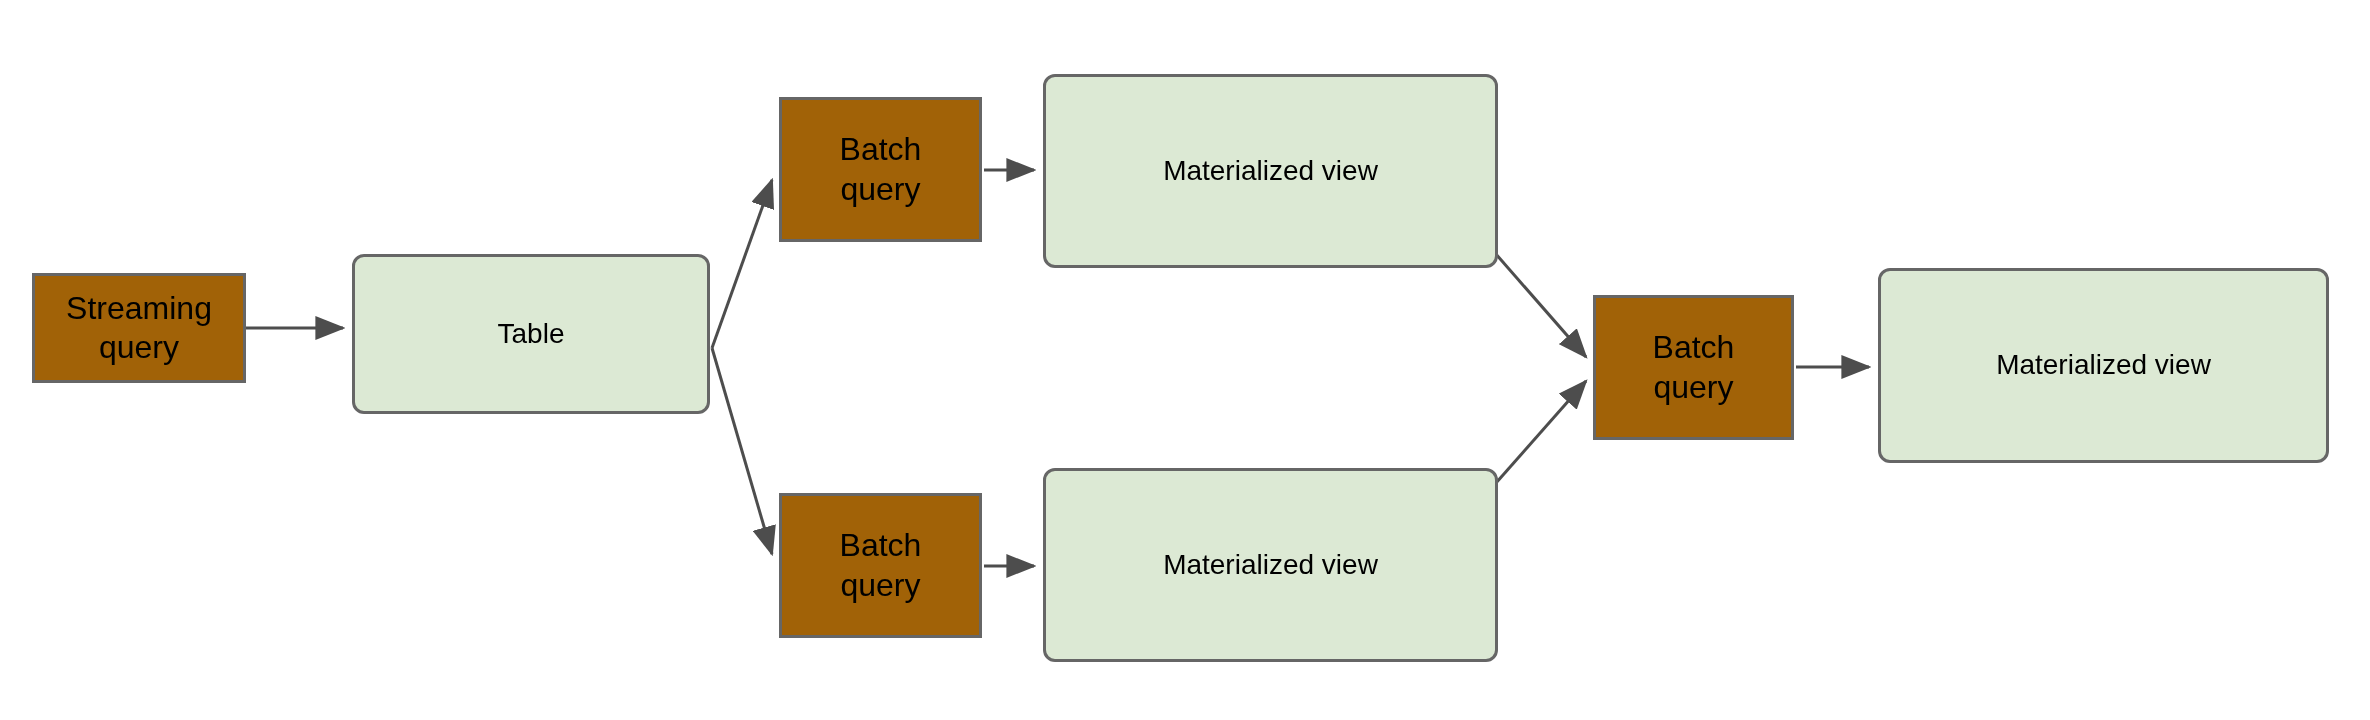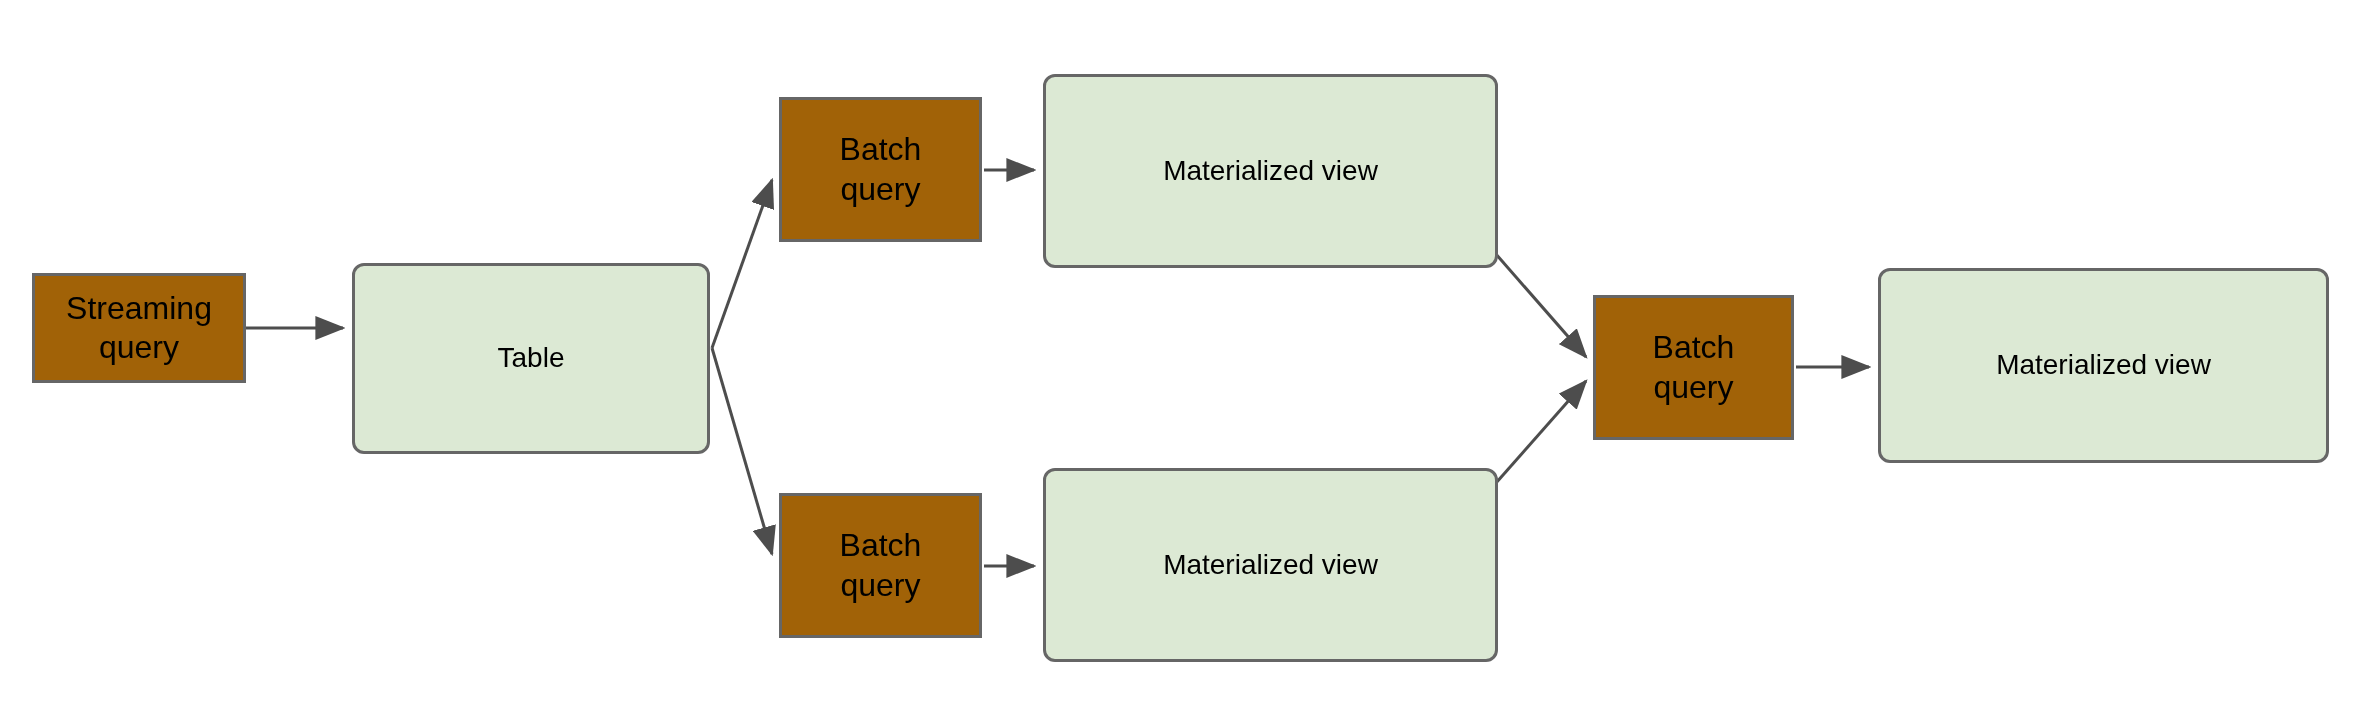--- a/index.html
+++ b/index.html
@@ -93,21 +93,21 @@
     </g>
 
     <g>
       <line x1="1796" y1="367" x2="1869" y2="367" stroke="#4d4d4d" stroke-width="3" marker-end="url(#arrowhead)"></line>
     </g>
   </svg>
 
   <div class="node process" style="left: 32px; top: 273px; width: 214px; height: 110px;">Streaming
 query</div>
 
-  <div class="node store" style="left: 352px; top: 263px; width: 358px; height: 191px;">Table</div>
+  <div class="node store" style="left: 352px; top: 254px; width: 358px; height: 160px;">Table</div>
 
   <div class="node process" style="left: 779px; top: 97px; width: 203px; height: 145px;">Batch
 query</div>
 
   <div class="node store" style="left: 1043px; top: 74px; width: 455px; height: 194px;">Materialized view</div>
 
   <div class="node process" style="left: 779px; top: 493px; width: 203px; height: 145px;">Batch
 query</div>
 
   <div class="node store" style="left: 1043px; top: 468px; width: 455px; height: 194px;">Materialized view</div>

